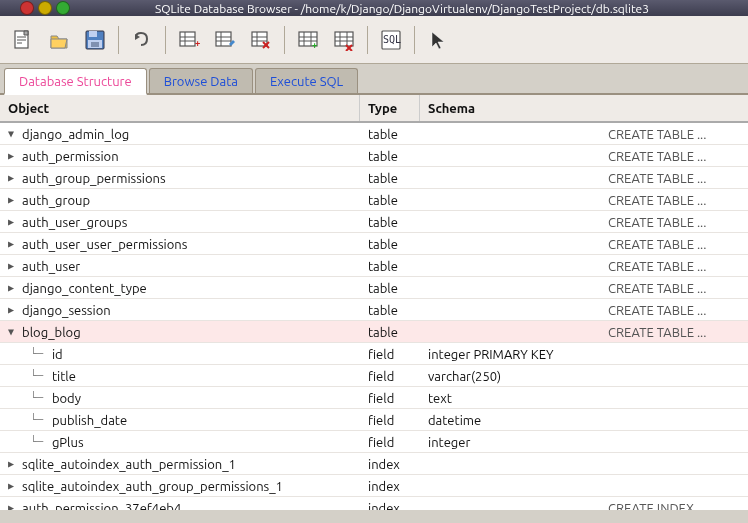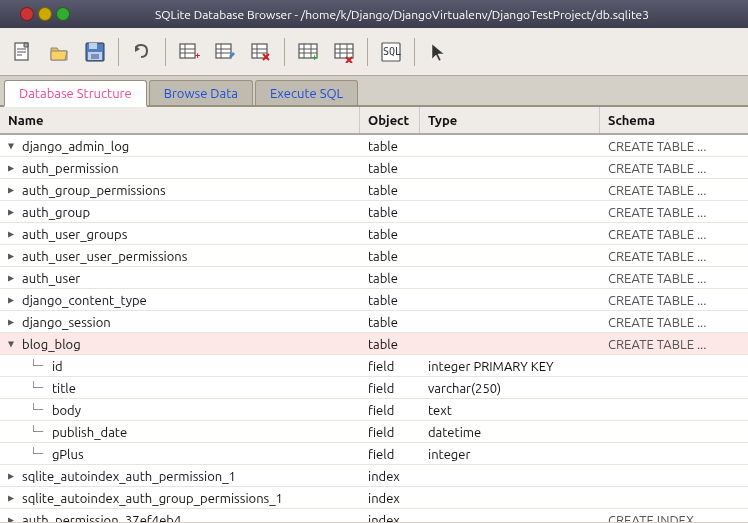--- a/index.html
+++ b/index.html
@@ -7,21 +7,21 @@
       font-family: "Ubuntu", "DejaVu Sans", sans-serif;
       font-size: 13px;
       background: #d4d0c8;
       width: 748px;
       height: 523px;
       overflow: hidden;
     }
 
     
     .titlebar {
-      height: 28px;
+      height: 16px;
       background: linear-gradient(to bottom, #5a5a6e 0%, #3c3c4e 100%);
       display: flex;
       align-items: center;
       padding: 0 20px;
       gap: 6px;
     }
     .window-buttons {
       display: flex;
       gap: 4px;
       align-items: center;
@@ -294,21 +294,20 @@
     <span>Browse Data</span>
   </div>
   <div class="tab">
     <span>Execute SQL</span>
   </div>
 </div>
 
 <div class="main-content">
 
   <div class="table-header">
-    <div class="col-header">Name</div>
     <div class="col-header">Object</div>
     <div class="col-header">Type</div>
     <div class="col-header">Schema</div>
   </div>
 
   <div class="table-body" id="table-body">
   <div class="tree-row">
         <div class="cell">
           <span class="expand-icon">▼&nbsp;</span>
           <span>django_admin_log</span>

